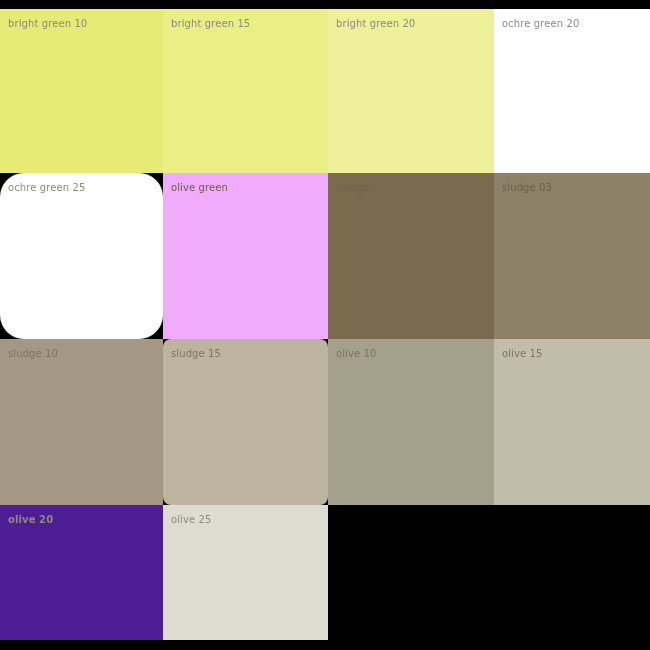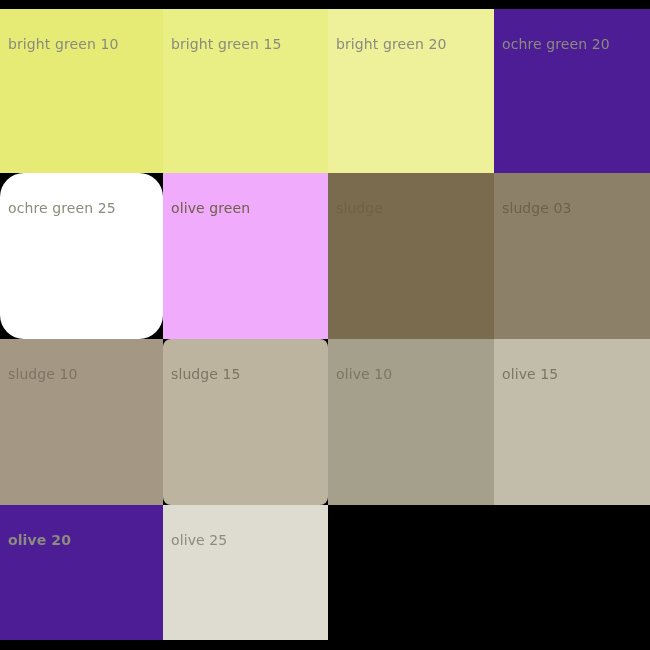--- a/index.html
+++ b/index.html
@@ -39,27 +39,26 @@
     grid-template-rows: 164px 166px 166px 135px;
   }
   .swatch {
     position: relative;
     overflow: hidden;
   }
   .swatch-label {
     position: absolute;
     left: 8px;
     top: 9px;
-    font-size: 14px;
+    font-size: 10px;
     line-height: 12px;
     letter-spacing: 0.1px;
     color: #8b8b7e;
     white-space: nowrap;
     user-select: none;
-    margin-top: 20px;
   }
   .swatch.dark .swatch-label { color: #6e614a; }
   .swatch.mid .swatch-label  { color: #7d7464; }
 </style>
 </head>
 <body>
 
 <div id="palette-page">
 
   <div class="bar" id="top-bar"></div>
@@ -67,21 +66,21 @@
   <div id="swatch-grid">
       <div class="swatch light" style="background: rgb(229, 235, 116);">
         <span class="swatch-label">bright green 10</span>
       </div>
       <div class="swatch light" style="background: rgb(233, 238, 133);">
         <span class="swatch-label">bright green 15</span>
       </div>
       <div class="swatch light" style="background: rgb(238, 240, 154);">
         <span class="swatch-label">bright green 20</span>
       </div>
-      <div class="swatch light" style="background: #4c1d95;">
+      <div class="swatch light" style="background: #ffffff;">
         <span class="swatch-label">ochre green 20</span>
       </div>
       <div class="swatch light" style="background: #ffffff; border-radius: 24px;">
         <span class="swatch-label">ochre green 25</span>
       </div>
       <div class="swatch dark" style="background: #f0abfc;">
         <span class="swatch-label">olive green</span>
       </div>
       <div class="swatch dark" style="background: rgb(122, 107, 79);">
         <span class="swatch-label">sludge</span>

